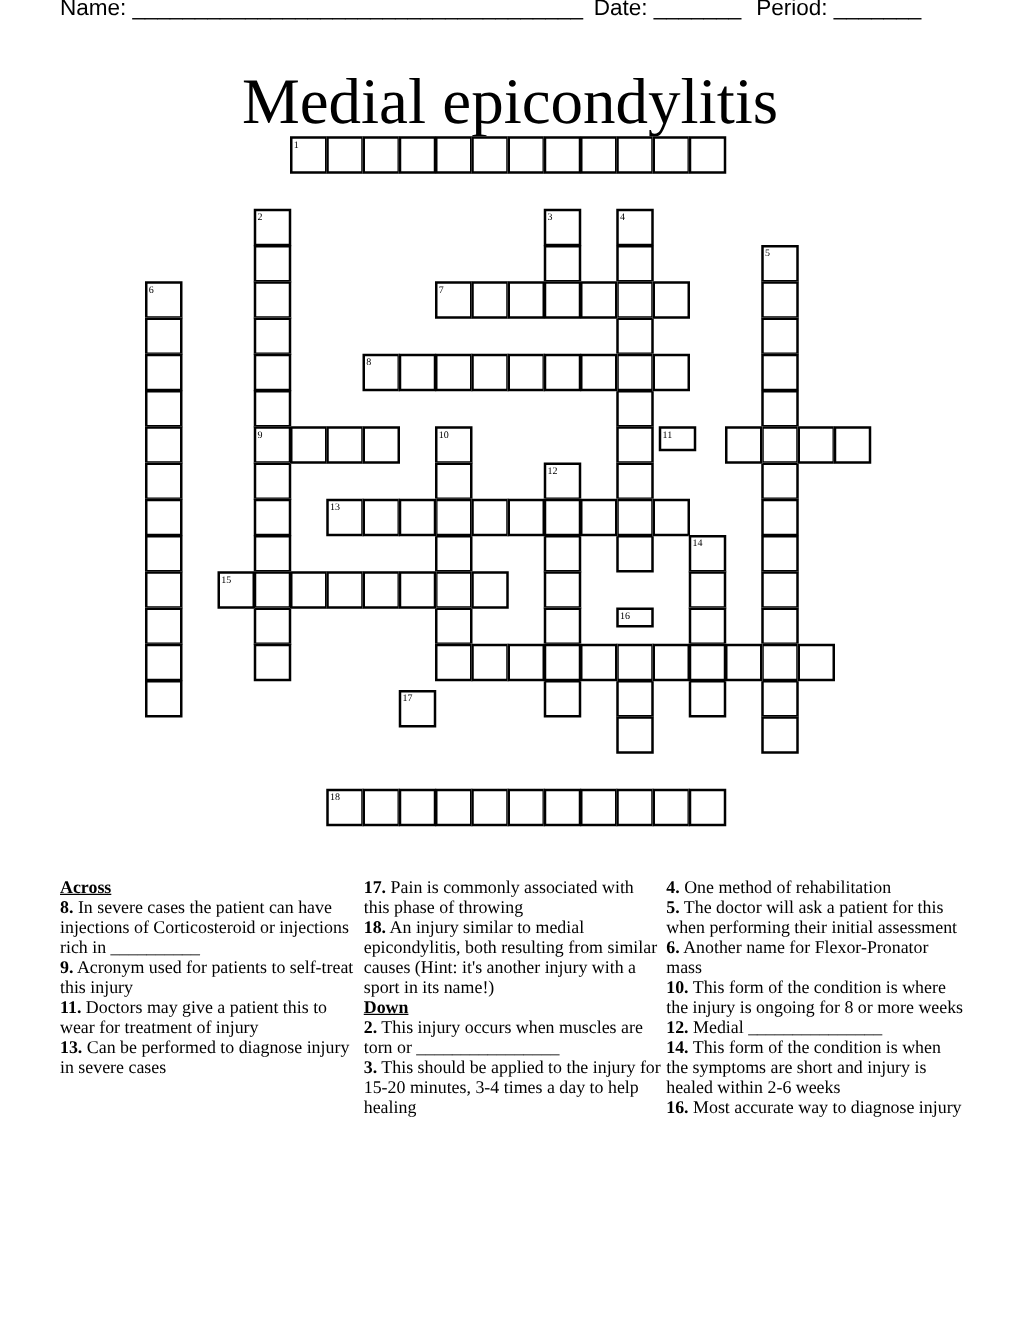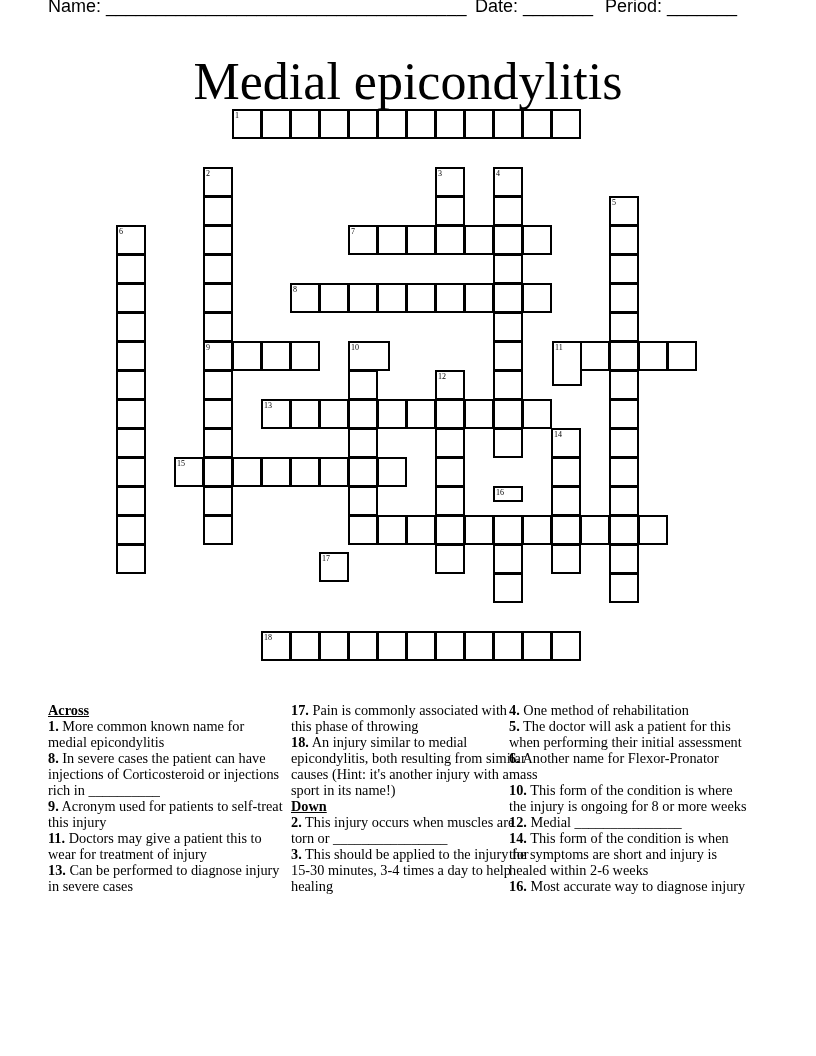--- a/index.html
+++ b/index.html
@@ -8,21 +8,21 @@
   .header span { position:absolute; top:0; }
   .title { position:absolute; top:34px; left:0; width:816px; text-align:center; font-family:"Liberation Serif", serif; font-size:52px; line-height:60px;margin-top:18px; }
   .grid { position:absolute; left:117px; top:110px; width:600px; height:560px; }
   .cell { position:absolute; width:29px; height:29px; box-sizing:border-box; border:2px solid #000; background:#fff; margin-left:-1px; margin-top:-1px; }
   .cell .num { position:absolute; left:1px; top:0px; font-size:8px; line-height:9px; font-family:"Liberation Serif", serif; }
   .clues { position:absolute; top:702px; font-size:14.3px; line-height:16px; }
   .clues .hd { font-weight:bold; text-decoration:underline; display:block; }
   .clues .clue b { font-weight:bold; }
   .col1 { left:48px; width:235px; }
   .col2 { left:291px; width:240px; }
-  .col3 { left:509px; width:240px; }
+  .col3 { left:533px; width:240px; }
   .clue { display:block; }
 </style>
 </head>
 <body>
 
 <div class="header">
   <span style="left:0">Name: ____________________________________</span>
   <span style="left:427px">Date: _______</span>
   <span style="left:557px">Period: _______</span>
 </div>
@@ -121,30 +121,30 @@
     <div class="cell" style="left: 203px; top: 174px; width: 30px; height: 30px;"></div>
     <div class="cell" style="left: 232px; top: 174px; width: 30px; height: 30px;"></div>
     <div class="cell" style="left: 261px; top: 174px; width: 30px; height: 30px;"></div>
     <div class="cell" style="left: 290px; top: 174px; width: 30px; height: 30px;"></div>
     <div class="cell" style="left: 319px; top: 174px; width: 30px; height: 30px;"></div>
     <div class="cell" style="left: 348px; top: 174px; width: 30px; height: 30px;"></div>
     <div class="cell" style="left: 406px; top: 174px; width: 30px; height: 30px;"></div>
     <div class="cell" style="left: 116px; top: 232px; width: 30px; height: 30px;"></div>
     <div class="cell" style="left: 145px; top: 232px; width: 30px; height: 30px;"></div>
     <div class="cell" style="left: 174px; top: 232px; width: 30px; height: 30px;"></div>
-    <div class="cell" style="left: 232px; top: 232px; width: 42px; height: 30px;">
+    <div class="cell" style="left: 232px; top: 232px; width: 30px; height: 30px;">
       <span class="num">10</span>
     </div>
     <div class="cell" style="left: 232px; top: 261px; width: 30px; height: 30px;"></div>
     <div class="cell" style="left: 232px; top: 290px; width: 30px; height: 30px;"></div>
     <div class="cell" style="left: 232px; top: 319px; width: 30px; height: 30px;"></div>
     <div class="cell" style="left: 232px; top: 348px; width: 30px; height: 30px;"></div>
     <div class="cell" style="left: 232px; top: 377px; width: 30px; height: 30px;"></div>
     <div class="cell" style="left: 232px; top: 406px; width: 30px; height: 30px;"></div>
-    <div class="cell" style="left: 436px; top: 232px; width: 30px; height: 45px;">
+    <div class="cell" style="left: 411px; top: 232px; width: 30px; height: 20px;">
       <span class="num">11</span>
     </div>
     <div class="cell" style="left: 464px; top: 232px; width: 30px; height: 30px;"></div>
     <div class="cell" style="left: 522px; top: 232px; width: 30px; height: 30px;"></div>
     <div class="cell" style="left: 551px; top: 232px; width: 30px; height: 30px;"></div>
     <div class="cell" style="left: 319px; top: 261px; width: 30px; height: 30px;">
       <span class="num">12</span>
     </div>
     <div class="cell" style="left: 319px; top: 290px; width: 30px; height: 30px;"></div>
     <div class="cell" style="left: 319px; top: 319px; width: 30px; height: 30px;"></div>
@@ -201,33 +201,32 @@
     <div class="cell" style="left: 290px; top: 522px; width: 30px; height: 30px;"></div>
     <div class="cell" style="left: 319px; top: 522px; width: 30px; height: 30px;"></div>
     <div class="cell" style="left: 348px; top: 522px; width: 30px; height: 30px;"></div>
     <div class="cell" style="left: 377px; top: 522px; width: 30px; height: 30px;"></div>
     <div class="cell" style="left: 406px; top: 522px; width: 30px; height: 30px;"></div>
     <div class="cell" style="left: 435px; top: 522px; width: 30px; height: 30px;"></div>
   </div>
 
 <div class="clues col1">
   <span class="hd">Across</span>
-  <span class="clue"><b>1.</b><span> More common known name for medial epicondylitis</span></span>
   <span class="clue"><b>8.</b><span> In severe cases the patient can have injections of Corticosteroid or injections rich in __________</span></span>
   <span class="clue"><b>9.</b><span> Acronym used for patients to self-treat this injury</span></span>
   <span class="clue"><b>11.</b><span> Doctors may give a patient this to wear for treatment of injury</span></span>
   <span class="clue"><b>13.</b><span> Can be performed to diagnose injury in severe cases</span></span>
 </div>
 
 <div class="clues col2">
   <span class="clue"><b>17.</b><span> Pain is commonly associated with this phase of throwing</span></span>
   <span class="clue"><b>18.</b><span> An injury similar to medial epicondylitis, both resulting from similar causes (Hint: it's another injury with a sport in its name!)</span></span>
   <span class="hd">Down</span>
   <span class="clue"><b>2.</b><span> This injury occurs when muscles are torn or ________________</span></span>
-  <span class="clue"><b>3.</b><span> This should be applied to the injury for 15-30 minutes, 3-4 times a day to help healing</span></span>
+  <span class="clue"><b>3.</b><span> This should be applied to the injury for 15-20 minutes, 3-4 times a day to help healing</span></span>
 </div>
 
 <div class="clues col3">
   <span class="clue"><b>4.</b><span> One method of rehabilitation</span></span>
   <span class="clue"><b>5.</b><span> The doctor will ask a patient for this when performing their initial assessment</span></span>
   <span class="clue"><b>6.</b><span> Another name for Flexor-Pronator mass</span></span>
   <span class="clue"><b>10.</b><span> This form of the condition is where the injury is ongoing for 8 or more weeks</span></span>
   <span class="clue"><b>12.</b><span> Medial _______________</span></span>
   <span class="clue"><b>14.</b><span> This form of the condition is when the symptoms are short and injury is healed within 2-6 weeks</span></span>
   <span class="clue"><b>16.</b><span> Most accurate way to diagnose injury</span></span>

